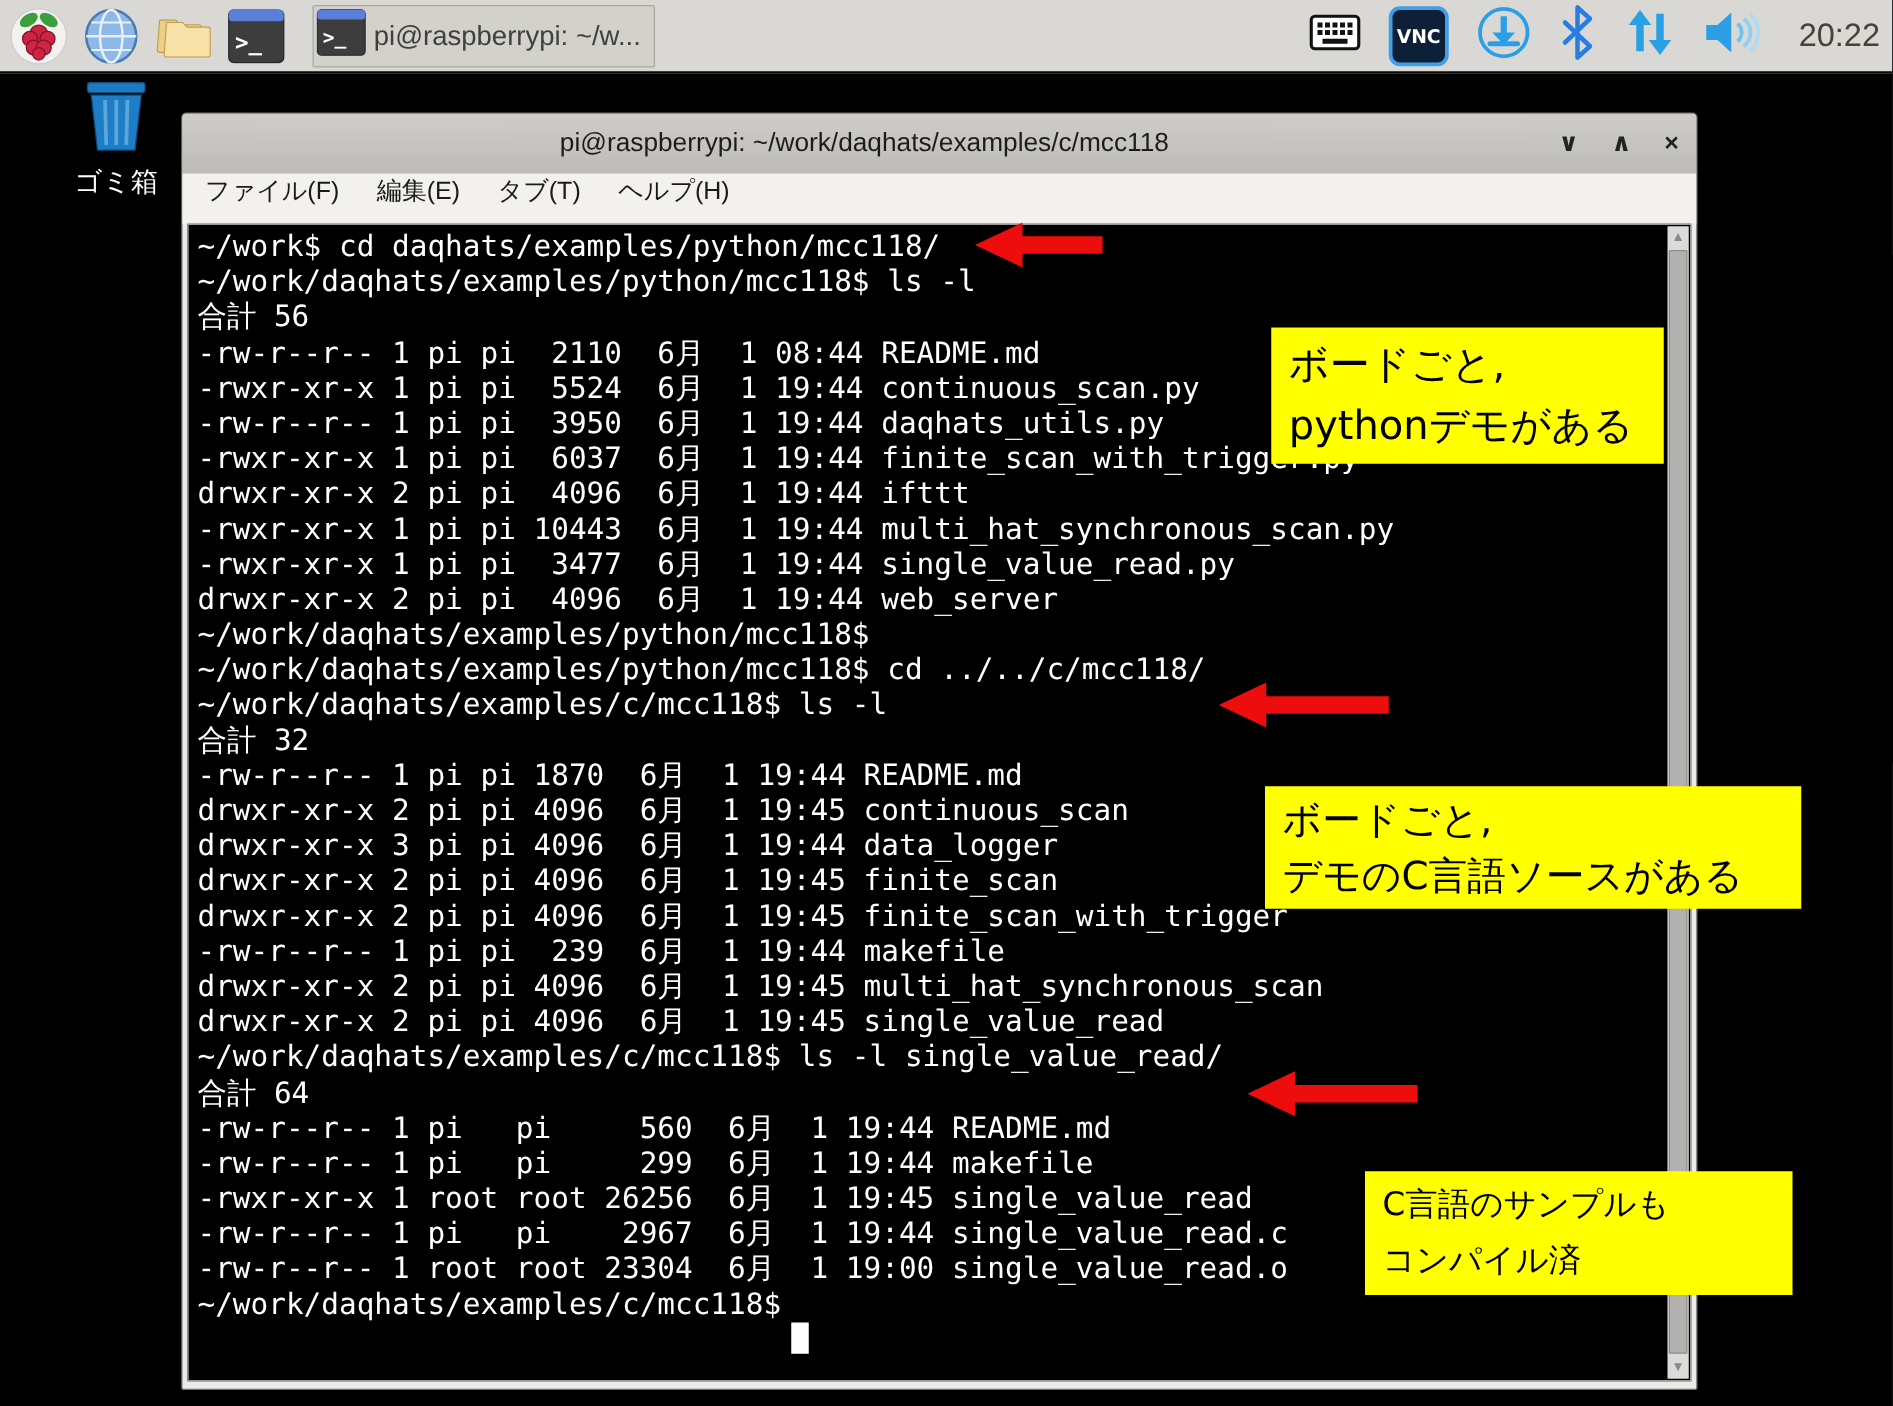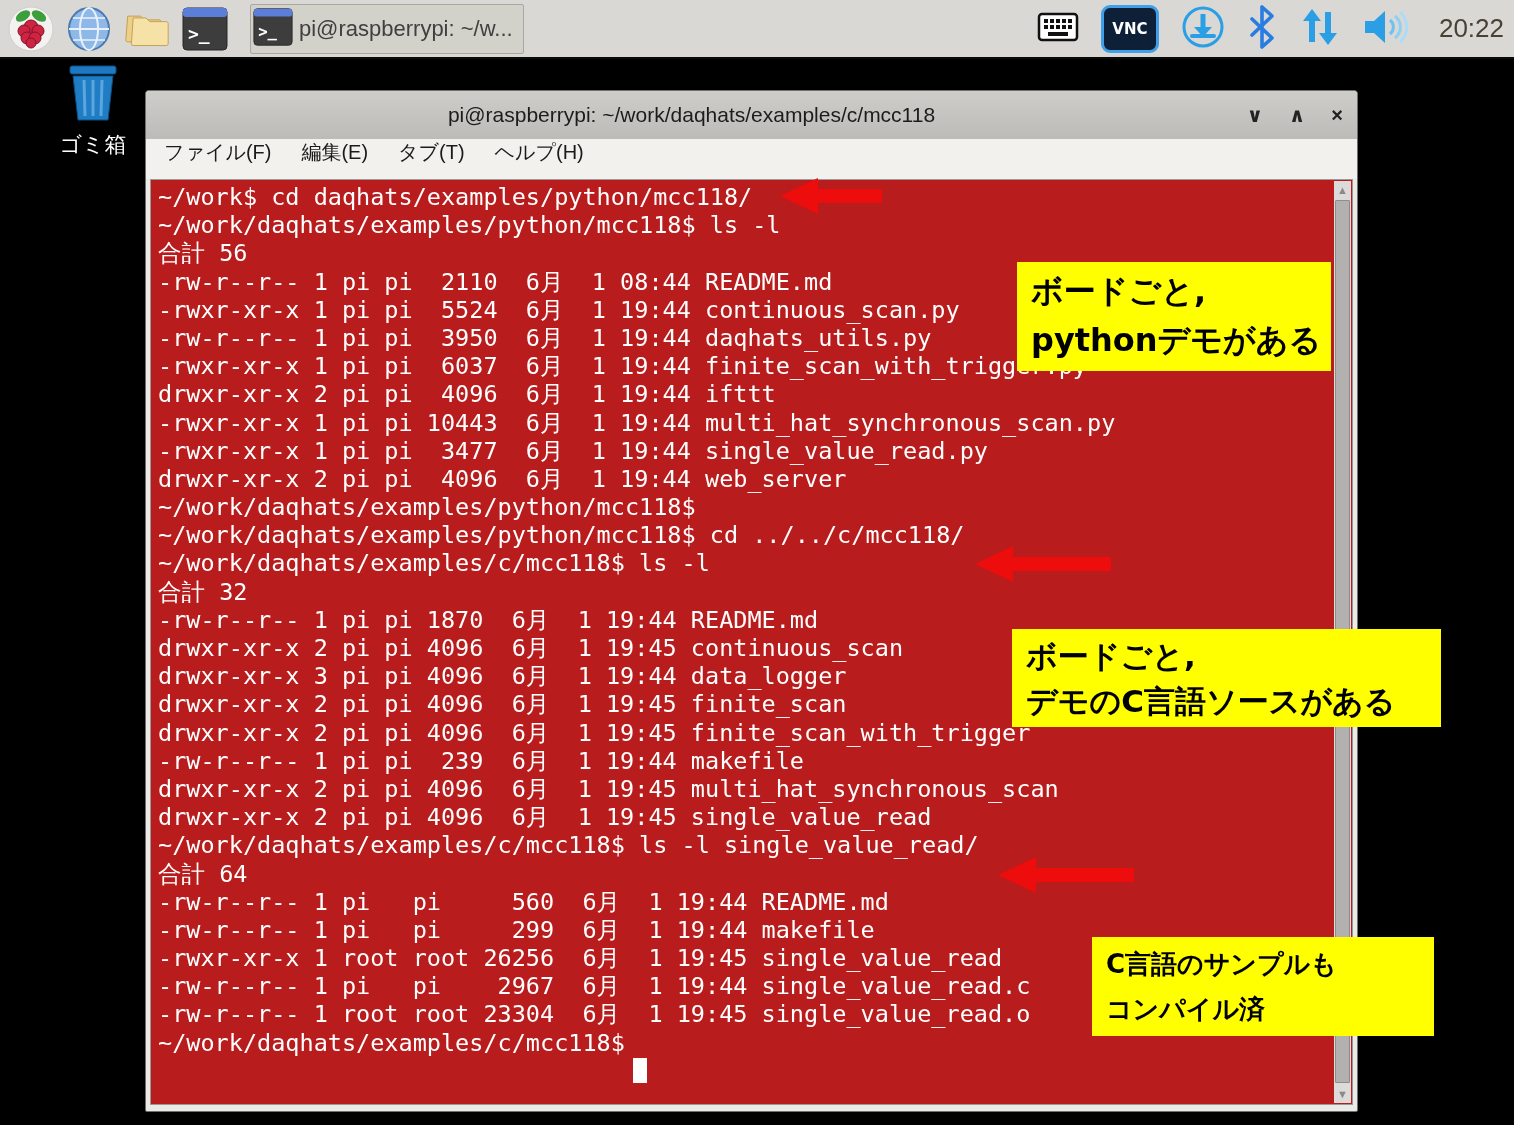--- a/index.html
+++ b/index.html
@@ -10,40 +10,40 @@
   .taskbar{position:absolute;left:0;top:0;width:1514px;height:57px;background:#d9d8d4;
            border-bottom:2px solid #0a0a0a;display:flex;align-items:center;z-index:40;}
   .tb-left{display:flex;align-items:center;gap:12px;padding-left:8px;}
   .tb-icon{width:46px;height:50px;display:flex;align-items:center;justify-content:center;}
   .win-btn{margin-left:10px;height:48px;display:flex;align-items:center;gap:6px;
            background:#d2d1ca;border:1px solid #a9a89f;border-radius:2px;padding:0 10px 0 2px;
            max-width:310px;}
   .win-btn-label{font-size:22px;color:#404040;white-space:nowrap;overflow:hidden;}
   .tb-right{position:absolute;right:10px;top:0;height:57px;display:flex;align-items:center;gap:22px;}
   .clock{font-size:26px;color:#4a4034;padding-left:6px;}
-  .vnc-tile{width:58px;height:48px;border-radius:9px;background:#0e2038;border:3px solid #3f9fe8;
+  .vnc-tile{width:48px;height:48px;border-radius:9px;background:#0e2038;border:3px solid #3f9fe8;
             display:flex;align-items:center;justify-content:center;box-sizing:border-box;}
   .vnc-txt{color:#fff;font-weight:bold;font-size:15px;letter-spacing:0px;font-family:"DejaVu Sans",sans-serif;}
 
   
   .trash{position:absolute;left:37px;top:62px;width:112px;text-align:center;z-index:5;}
   .trash-label{margin-top:2px;color:#fff;font-size:22px;text-shadow:1px 1px 2px #000;}
 
   
   .term-win{position:absolute;left:145px;top:90px;width:1213px;height:1022px;background:#eceae7;
             border:1px solid #6f6f6f;border-radius:4px 4px 2px 2px;box-sizing:border-box;z-index:10;}
   .titlebar{position:absolute;left:0;top:0;right:0;height:48px;border-radius:3px 3px 0 0;
             background:linear-gradient(#cfcdca,#bdbbb8);display:flex;align-items:center;}
   .title-text{position:absolute;left:0;right:120px;text-align:center;font-size:21px;color:#1c1c1c;}
   .win-controls{position:absolute;right:14px;top:0;height:48px;display:flex;align-items:center;gap:26px;}
   .win-ctl{font-size:20px;font-weight:bold;color:#222;line-height:1;cursor:default;}
   .menubar{position:absolute;left:0;top:48px;right:0;height:40px;background:#f2f1ee;
            display:flex;gap:30px;padding-left:18px;box-sizing:border-box;}
   .menu-item{font-size:20px;color:#1a1a1a;}
-  .term-content{position:absolute;left:4px;right:4px;top:88px;bottom:6px;background:#b91c1c;
+  .term-content{position:absolute;left:4px;right:4px;top:88px;bottom:6px;background:#000000;
                 border:1px solid #9a9a9a;box-sizing:border-box;overflow:hidden;text-decoration:underline;}
   .term-lines{position:absolute;left:7px;top:3px;right:22px;
               font-family:"DejaVu Sans Mono","Liberation Mono",monospace;
               font-size:23.5px;line-height:28.2px;color:#fff;}
   .term-line{white-space:pre;height:28.2px;}
   .cursor{position:absolute;left:633px;top:1058px;width:14px;height:25px;background:#fff;z-index:15;}
 
   
   .scrollbar{position:absolute;right:1px;top:1px;bottom:1px;width:17px;background:#dcdbd9;}
   .sb-btn{position:absolute;left:0;width:17px;height:18px;color:#8a8a8a;font-size:11px;
@@ -53,21 +53,21 @@
   .sb-thumb{position:absolute;left:1px;right:1px;top:19px;bottom:20px;background:#b2b1af;
             border:1px solid #8d8d8b;border-radius:1px;}
 
   
   .note{position:absolute;background:#ffff00;color:#000;z-index:30;
         font-family:"DejaVu Sans","Liberation Sans",sans-serif;
         font-size:32px;line-height:49px;padding:5px 14px 7px 14px;box-sizing:border-box;}
   .note1{left:1017px;top:262px;width:314px;height:109px;}
   .note2{left:1012px;top:629px;width:429px;height:98px;font-size:31px;line-height:45px;}
   .note3{left:1092px;top:937px;width:342px;height:99px;font-size:26px;line-height:45px;}
-  .note div{white-space:nowrap;font-weight:bold;}
+  .note div{white-space:nowrap;}
 
   
   .arrow{position:absolute;height:36px;z-index:31;}
   .arrow .head{position:absolute;left:0;top:0;width:0;height:0;
                border-top:18px solid transparent;border-bottom:18px solid transparent;
                border-right:38px solid #ee0d0d;}
   .arrow .tail{position:absolute;left:36px;top:11px;height:14px;right:0;background:#ee0d0d;}
   .arrow1{left:780px;top:178px;width:102px;}
   .arrow2{left:975px;top:546px;width:136px;}
   .arrow3{left:998px;top:857px;width:136px;}
@@ -233,21 +233,21 @@
           <div class="term-line">drwxr-xr-x 2 pi pi 4096  6月  1 19:45 finite_scan_with_trigger</div>
           <div class="term-line">-rw-r--r-- 1 pi pi  239  6月  1 19:44 makefile</div>
           <div class="term-line">drwxr-xr-x 2 pi pi 4096  6月  1 19:45 multi_hat_synchronous_scan</div>
           <div class="term-line">drwxr-xr-x 2 pi pi 4096  6月  1 19:45 single_value_read</div>
           <div class="term-line">~/work/daqhats/examples/c/mcc118$ ls -l single_value_read/</div>
           <div class="term-line">合計 64</div>
           <div class="term-line">-rw-r--r-- 1 pi   pi     560  6月  1 19:44 README.md</div>
           <div class="term-line">-rw-r--r-- 1 pi   pi     299  6月  1 19:44 makefile</div>
           <div class="term-line">-rwxr-xr-x 1 root root 26256  6月  1 19:45 single_value_read</div>
           <div class="term-line">-rw-r--r-- 1 pi   pi    2967  6月  1 19:44 single_value_read.c</div>
-          <div class="term-line">-rw-r--r-- 1 root root 23304  6月  1 19:45 single_value_read.o</div>
+          <div class="term-line">-rw-r--r-- 1 root root 23304  6月  1 19:00 single_value_read.o</div>
           <div class="term-line">~/work/daqhats/examples/c/mcc118$ </div>
         </div>
       <div class="scrollbar">
         <div class="sb-btn sb-up">▲</div>
         <div class="sb-thumb"></div>
         <div class="sb-btn sb-down">▼</div>
       </div>
     </div>
   </div>
 

